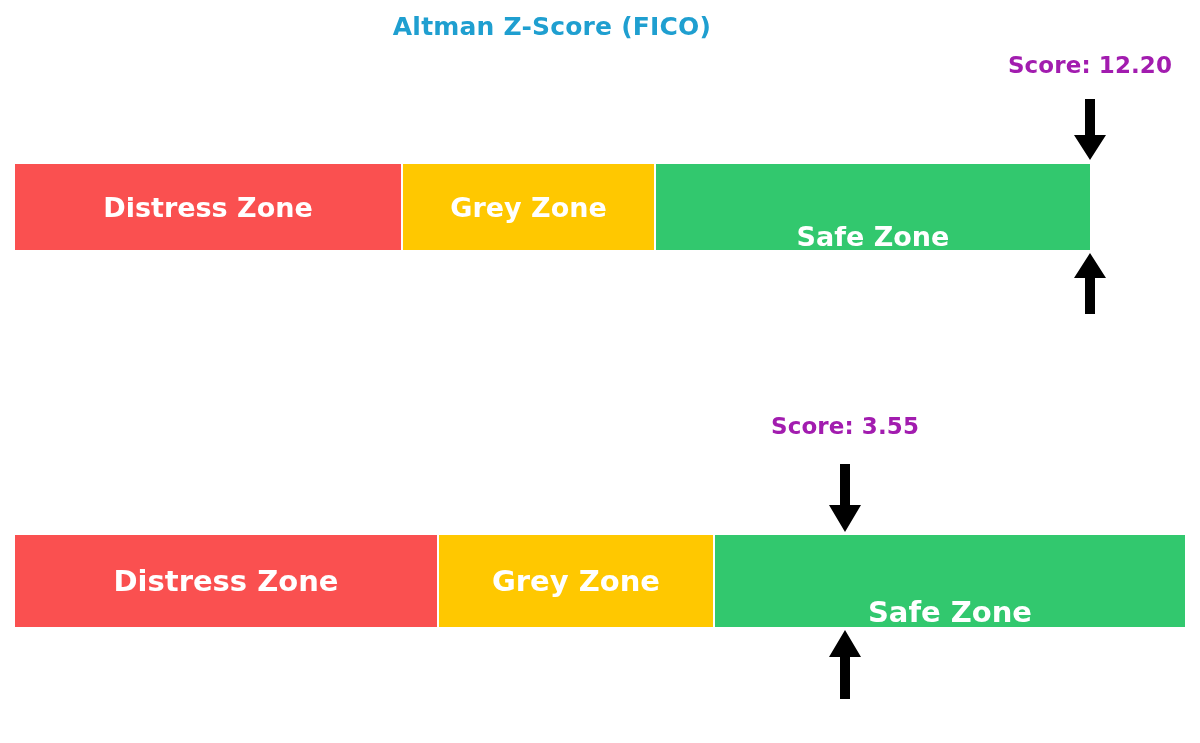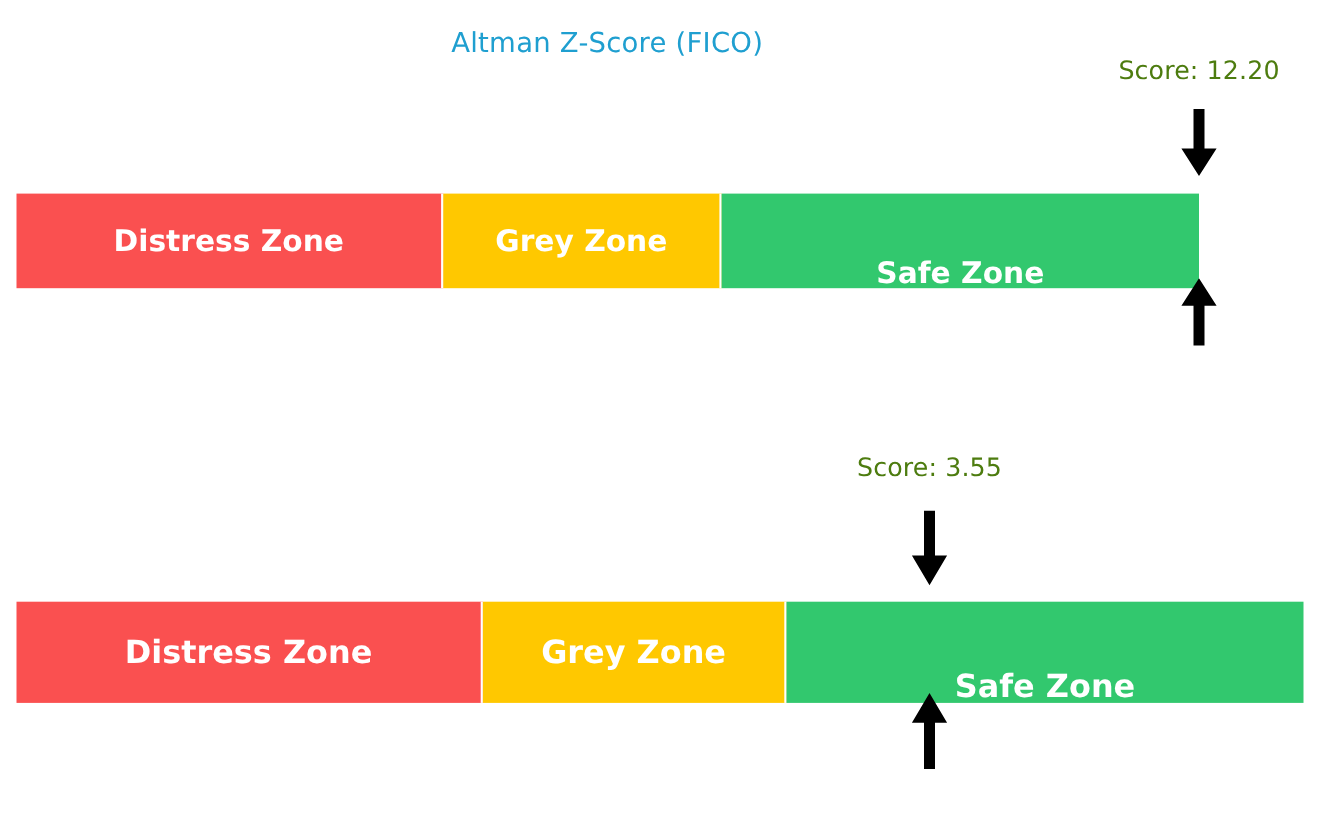--- a/index.html
+++ b/index.html
@@ -21,42 +21,40 @@
     inset: 0;
     background: #ffffff;
   }
 
   
   .chart-title {
     position: absolute;
     white-space: nowrap;
     transform: translateX(-50%);
     font-family: "DejaVu Sans", "Liberation Sans", sans-serif;
-    font-weight: 400;
+    font-weight: 700;
     letter-spacing: 0.2px;
-    margin-top: 12px;
   }
 
   
   .score-label {
     position: absolute;
     white-space: nowrap;
     transform: translateX(-50%);
     font-family: "DejaVu Sans", "Liberation Sans", sans-serif;
-    font-weight: 400;
-    color: #4d7c0f;
+    font-weight: 700;
+    color: #a21caf;
     letter-spacing: 0.1px;
   }
 
   
   .zone-bar {
     position: absolute;
     display: flex;
     align-items: stretch;
-    margin-top: 12px;
   }
   .zone {
     position: relative;
     display: flex;
     align-items: center;
     justify-content: center;
     box-sizing: border-box;
     border-right: 2px solid #ffffff;
   }
   .zone:last-child { border-right: none; align-items: flex-end; }

